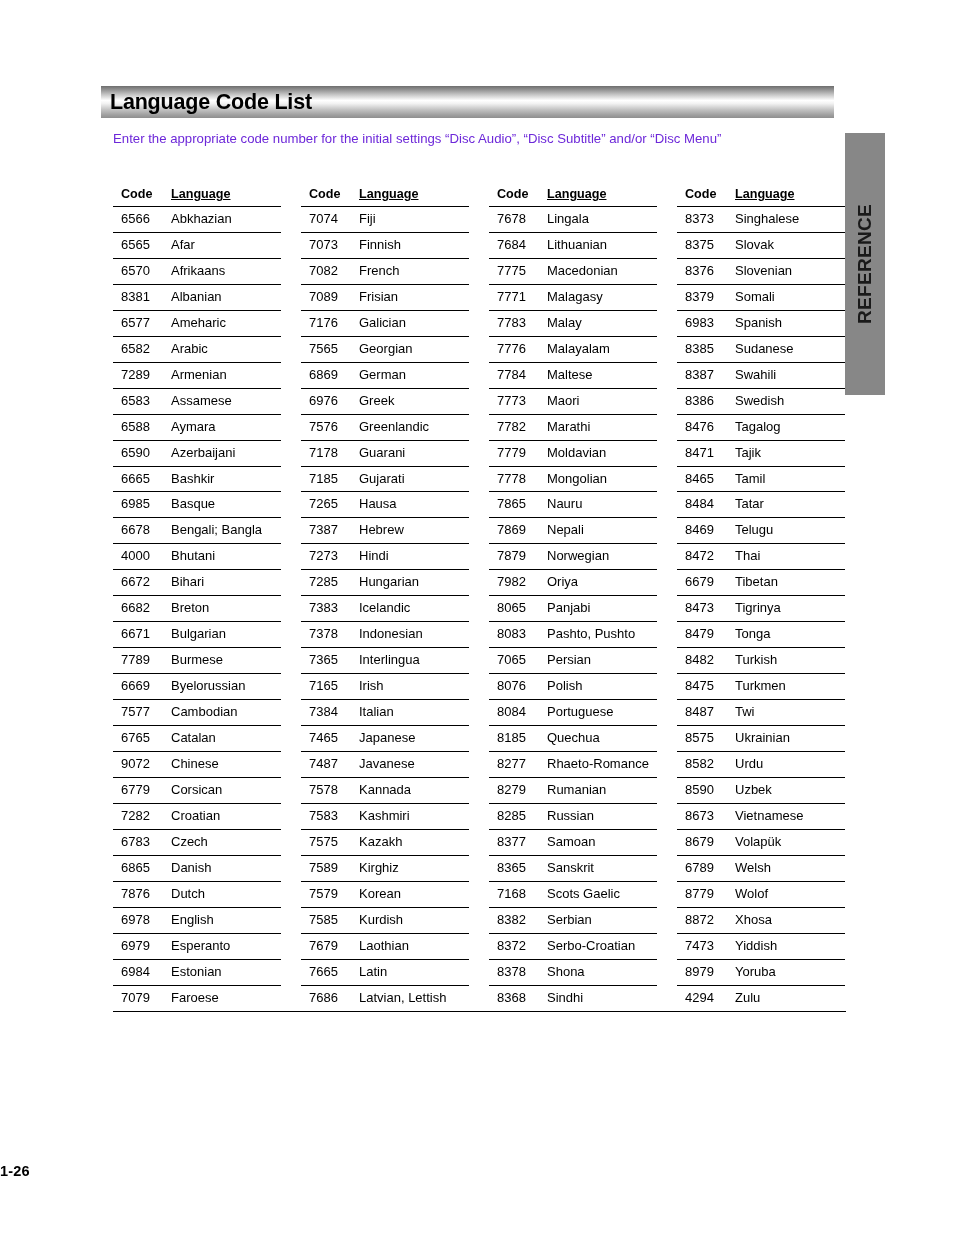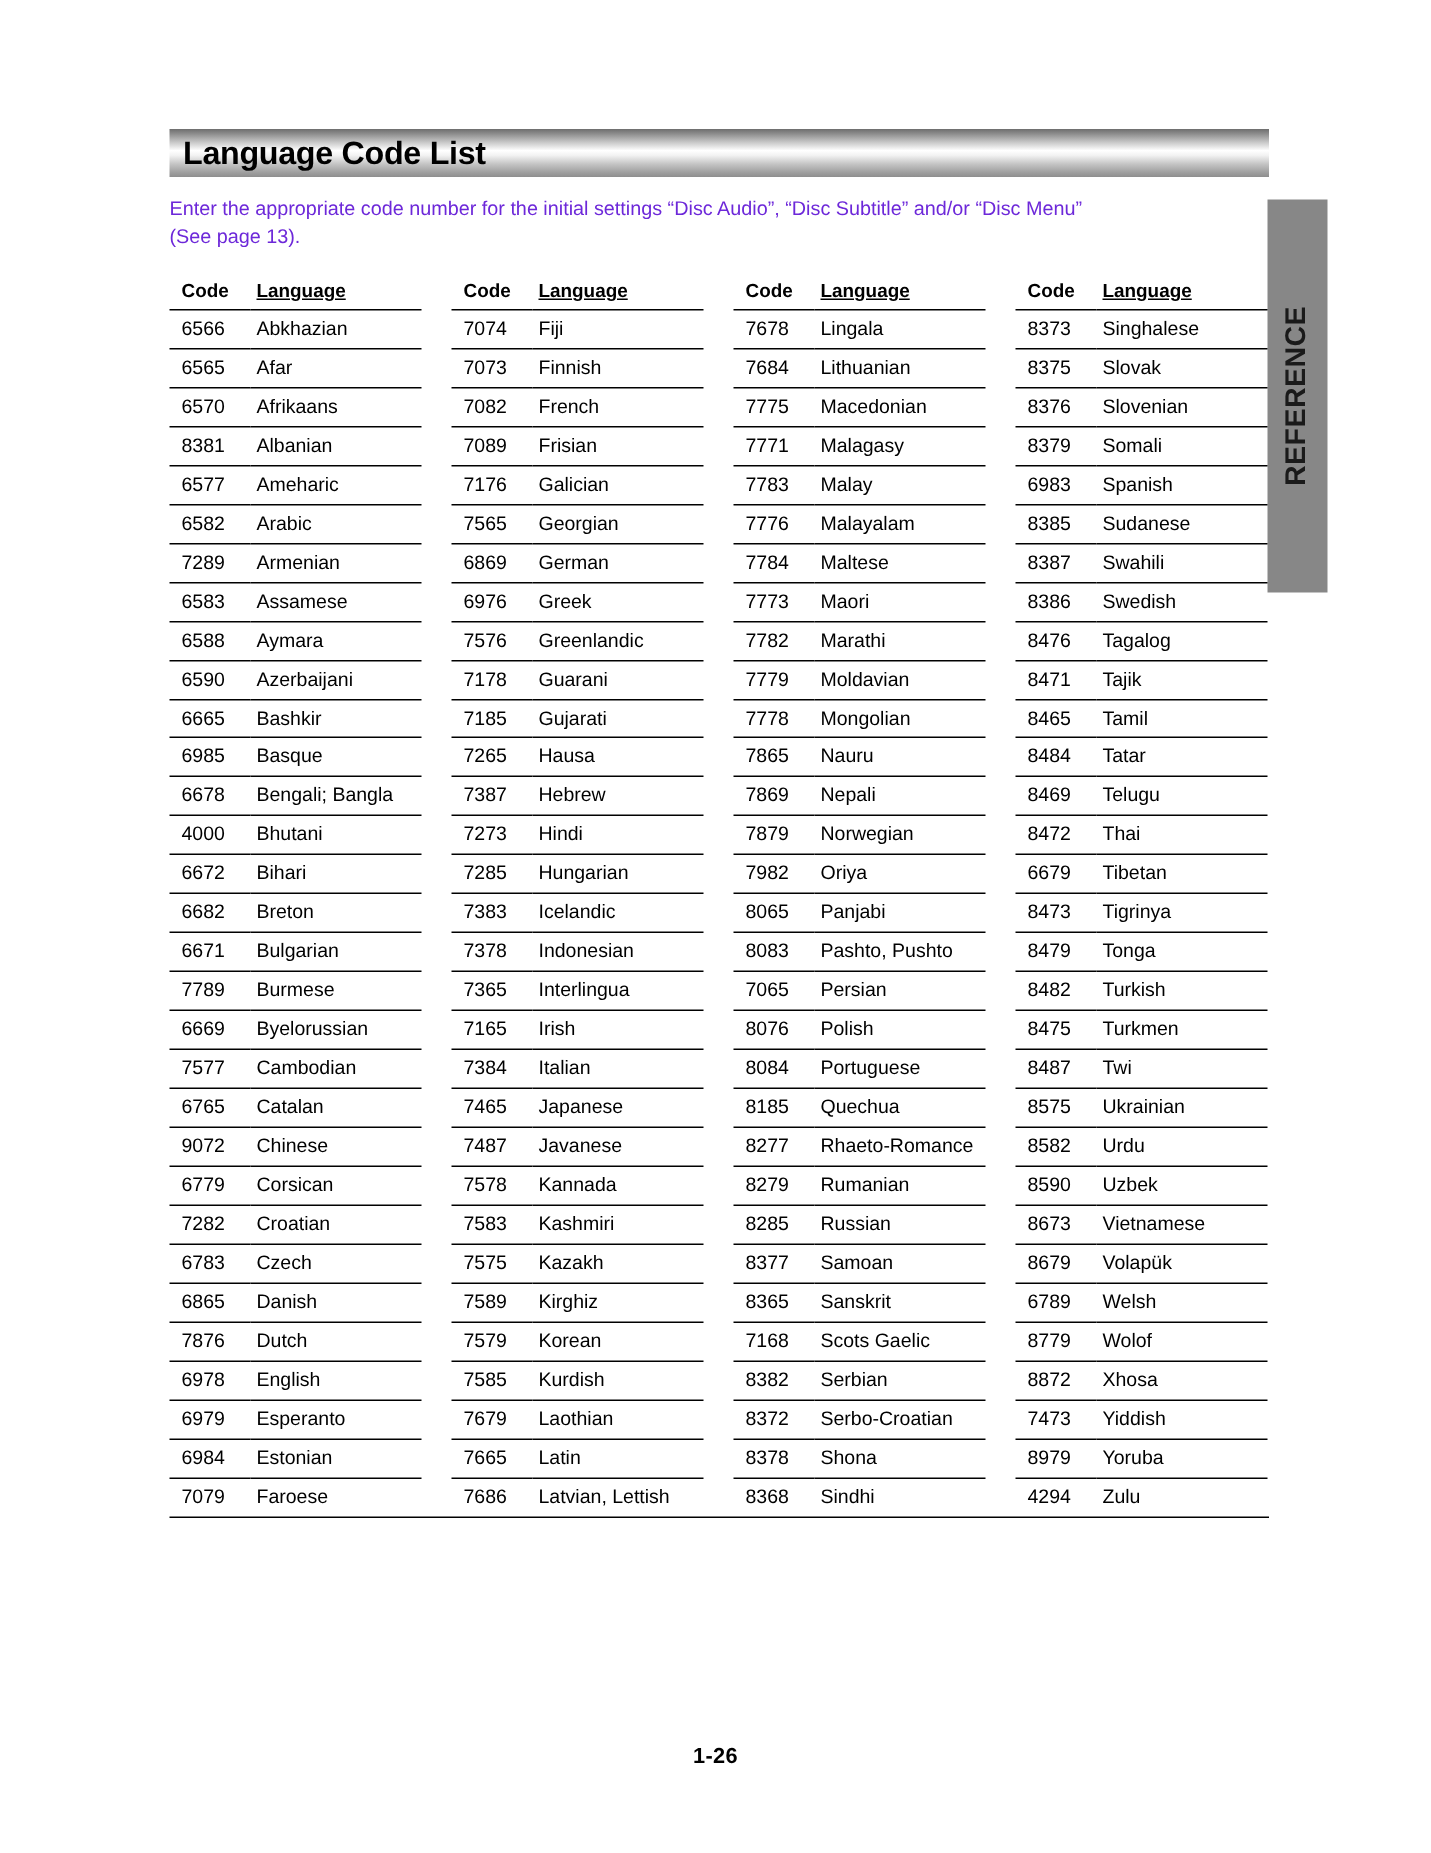--- a/index.html
+++ b/index.html
@@ -20,21 +20,21 @@
   #page {
     position: absolute;
     left: 0; top: 0;
     width: 954px;
     height: 1235px;
   }
 
   
   #title-banner {
     position: absolute;
-    left: 113px;
+    left: 101px;
     top: 86px;
     width: 733px;
     height: 32px;
     background: linear-gradient(to bottom,
         #6e6e6e 0%,
         #8d8d8d 10%,
         #c9c9c9 28%,
         #ffffff 45%,
         #f2f2f2 55%,
         #c2c2c2 74%,
@@ -146,39 +146,38 @@
     height: 0;
     border-bottom: 1.6px solid #000;
   }
 
   
   #footer-page {
     position: absolute;
     left: 0;
     top: 1163px;
     width: 954px;
-    text-align: center;
+    text-align: left;
     font-size: 14.5px;
     font-weight: bold;
     letter-spacing: 0.2px;
     color: #000;
   }
 </style>
 </head>
 <body>
 
 <div id="page">
 
   <div id="title-banner">
     <div id="title-text">Language Code List</div>
   </div>
 
   <div id="intro">
     <div class="line">Enter the appropriate code number for the initial settings “Disc Audio”, “Disc Subtitle” and/or “Disc Menu”</div>
-    <div class="line">(See page 13).</div>
   </div>
 
   <div id="side-tab">
     <div id="side-tab-label">REFERENCE</div>
   </div>
 
   <div id="table-area">
 
     <div class="col-group c0">
         <table class="codes">

